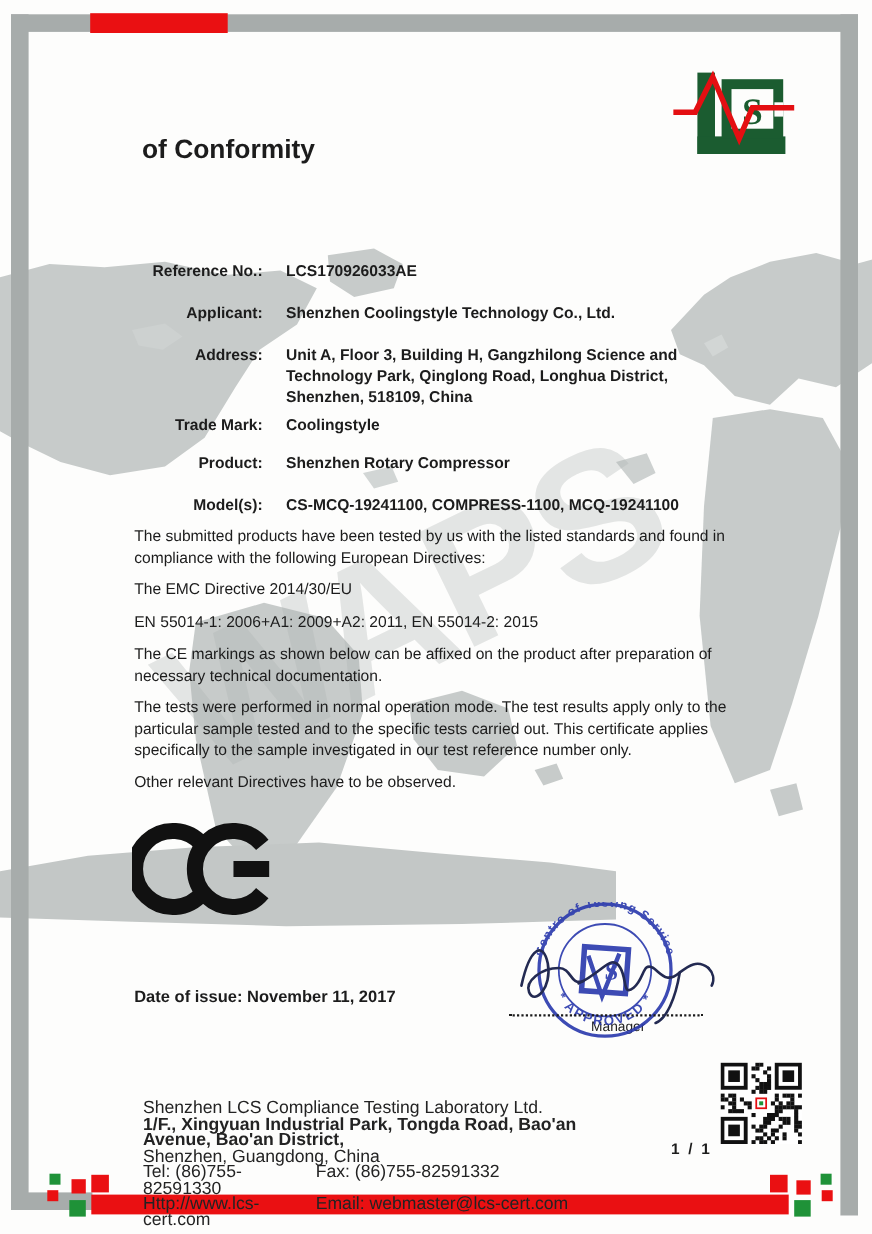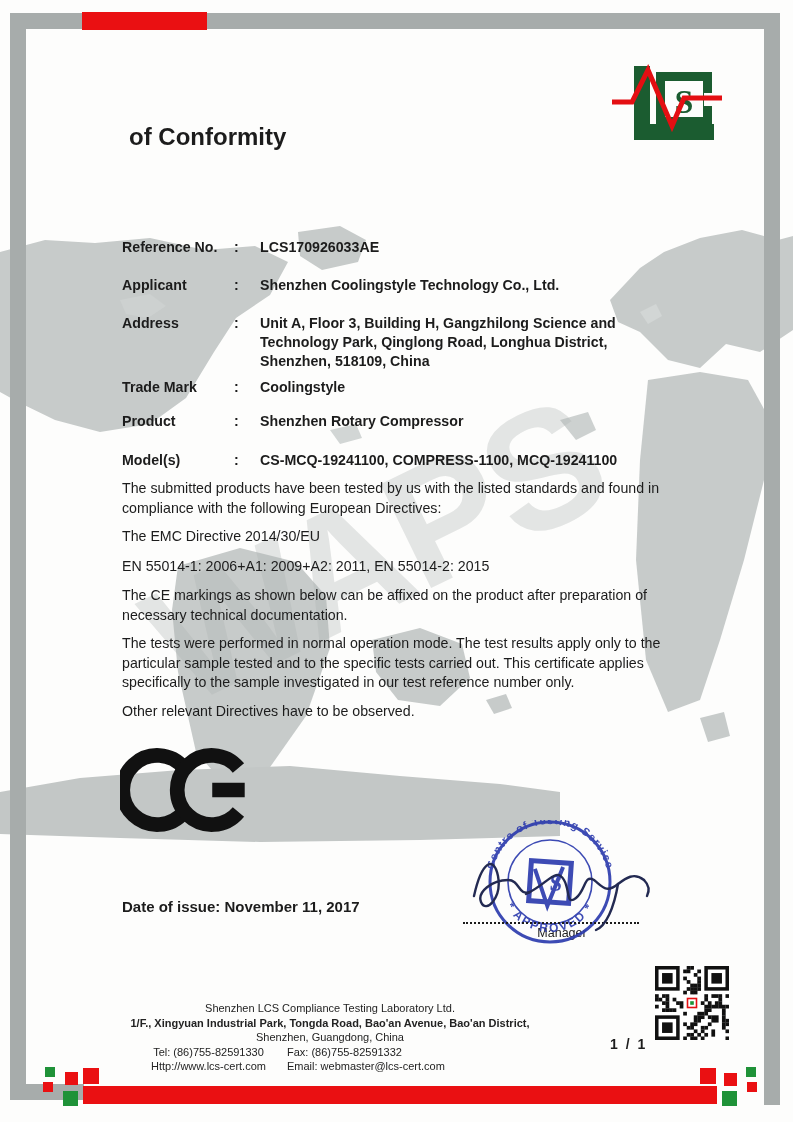--- a/index.html
+++ b/index.html
@@ -27,21 +27,21 @@
 
   
   .lcs-logo{position:absolute;left:612px;top:60px;width:112px;height:86px;z-index:6;}
   .title-block{position:absolute;left:129px;top:122px;z-index:6;}
   .title-main{font-size:35px;font-weight:bold;letter-spacing:1px;line-height:38px;}
   .title-sub{font-size:24px;font-weight:bold;line-height:26px;margin-top:2px;}
 
   
   .fields{position:absolute;left:122px;top:0;width:556px;z-index:6;font-size:14.2px;font-weight:bold;}
   .field-row{position:absolute;left:0;display:flex;width:556px;line-height:19px;}
-  .field-label{width:112px;flex:none;}
+  .field-label{width:112px;flex:none;text-align:right;}
   .field-colon{width:26px;flex:none;}
   .field-value{flex:1;max-width:445px;}
   .f0{top:238px}.f1{top:276px}.f2{top:314px}.f3{top:378px}.f4{top:412px}.f5{top:451px}
 
   
   .bodytext{position:absolute;left:122px;top:479px;width:556px;z-index:6;font-size:14.2px;line-height:19.5px;}
   .bodytext p{margin:0 0 9px 0;}
   .bodytext p.b{font-weight:normal;margin-bottom:10px;}
 
   
@@ -51,21 +51,21 @@
   
   .date-line{position:absolute;left:122px;top:898px;z-index:6;font-size:15px;font-weight:bold;}
 
   
   .manager{position:absolute;left:523px;top:926px;width:78px;text-align:center;z-index:6;font-size:12.5px;color:#222;}
   .stamp-svg{position:absolute;left:488px;top:820px;width:124px;height:124px;z-index:7;opacity:.92;}
   .dotline{position:absolute;left:463px;top:908px;width:176px;height:14px;border-bottom:2px dotted #1b1b1b;z-index:9;}
   .sig-svg{position:absolute;left:466px;top:838px;width:190px;height:95px;z-index:10;}
 
   
-  .footer{position:absolute;left:130px;top:1001px;width:400px;z-index:6;font-size:11px;line-height:14.5px;color:#232323;text-align:center;}
+  .footer{position:absolute;left:130px;top:1001px;width:400px;z-index:6;font-size:16px;line-height:14.5px;color:#232323;}
   .footer .bold{font-weight:bold;}
   .footer .cols{display:flex;}
   .footer .cols span:first-child{width:157px;flex:none;}
   .qr-svg{position:absolute;left:655px;top:966px;width:74px;height:74px;z-index:6;}
   .page-num{position:absolute;left:610px;top:1036px;z-index:6;font-size:14px;font-weight:bold;letter-spacing:2px;}
 </style>
 </head>
 <body>
 
 <div class="page">

